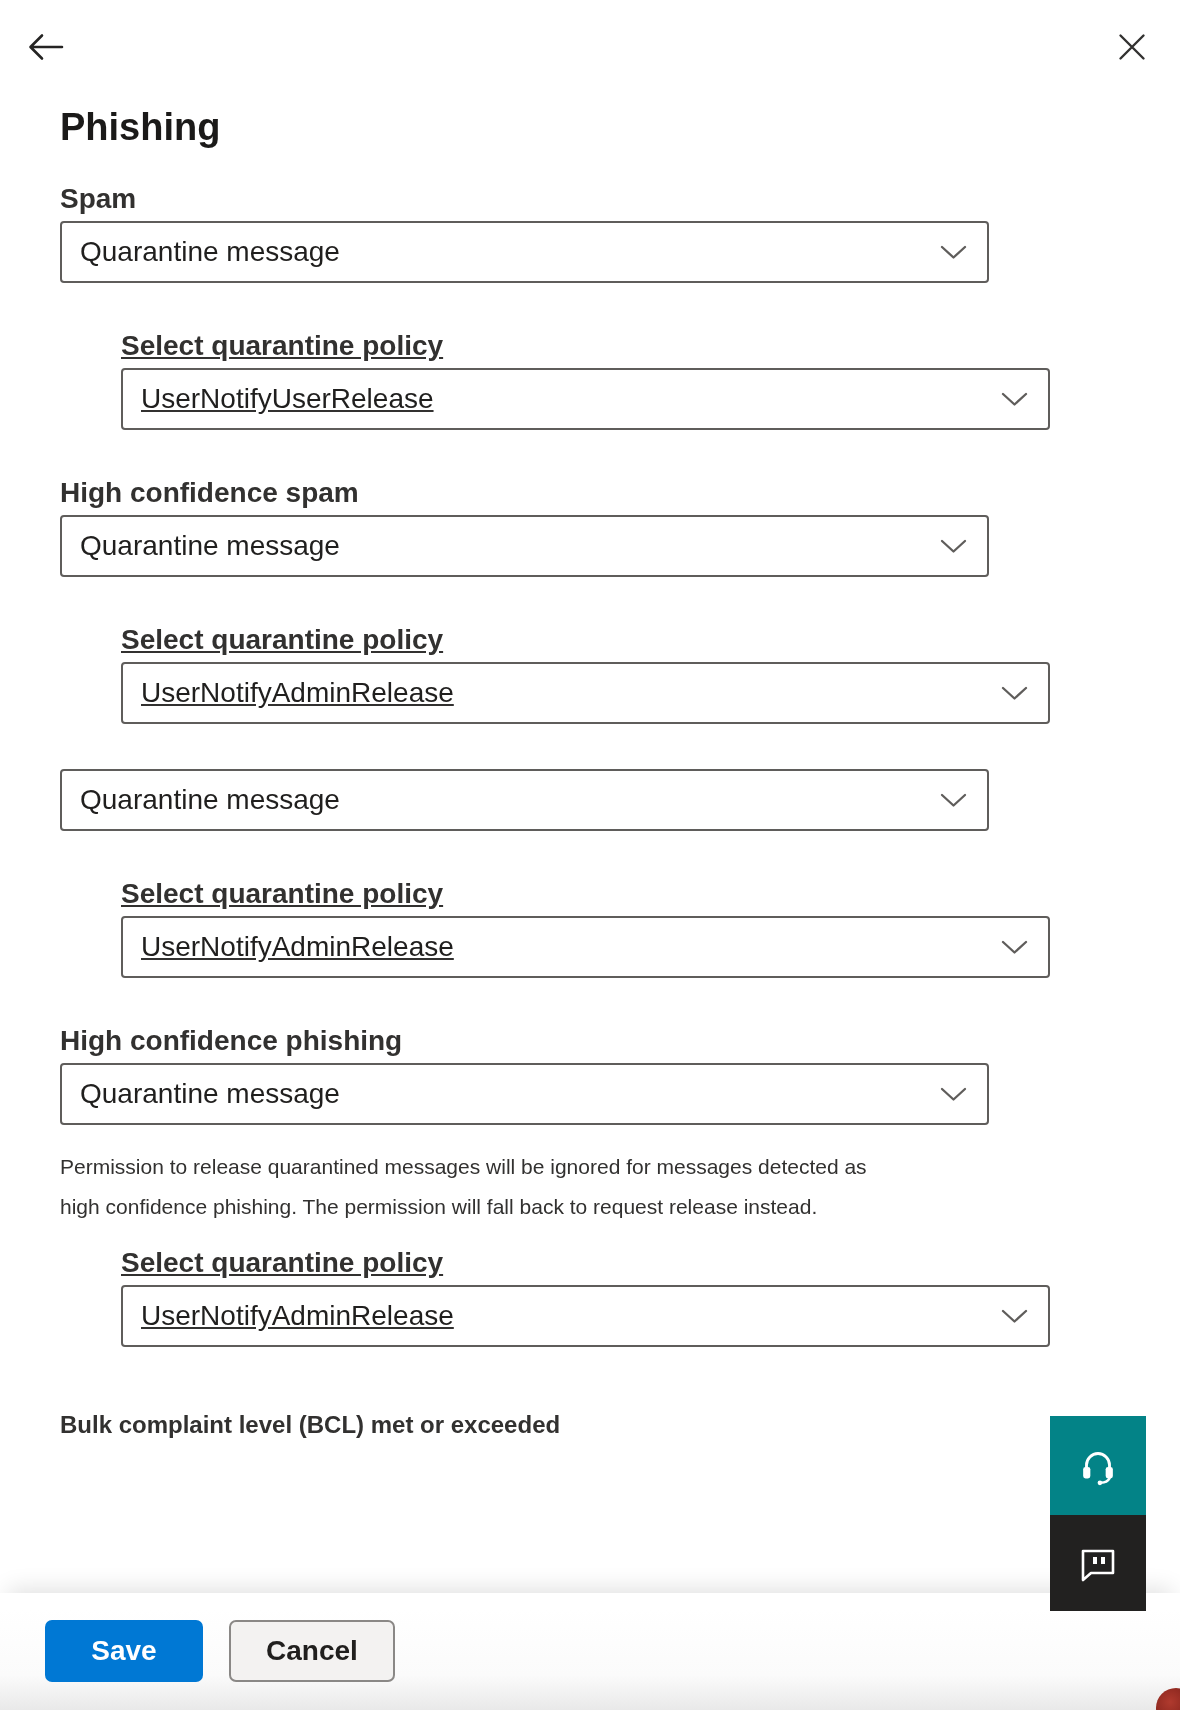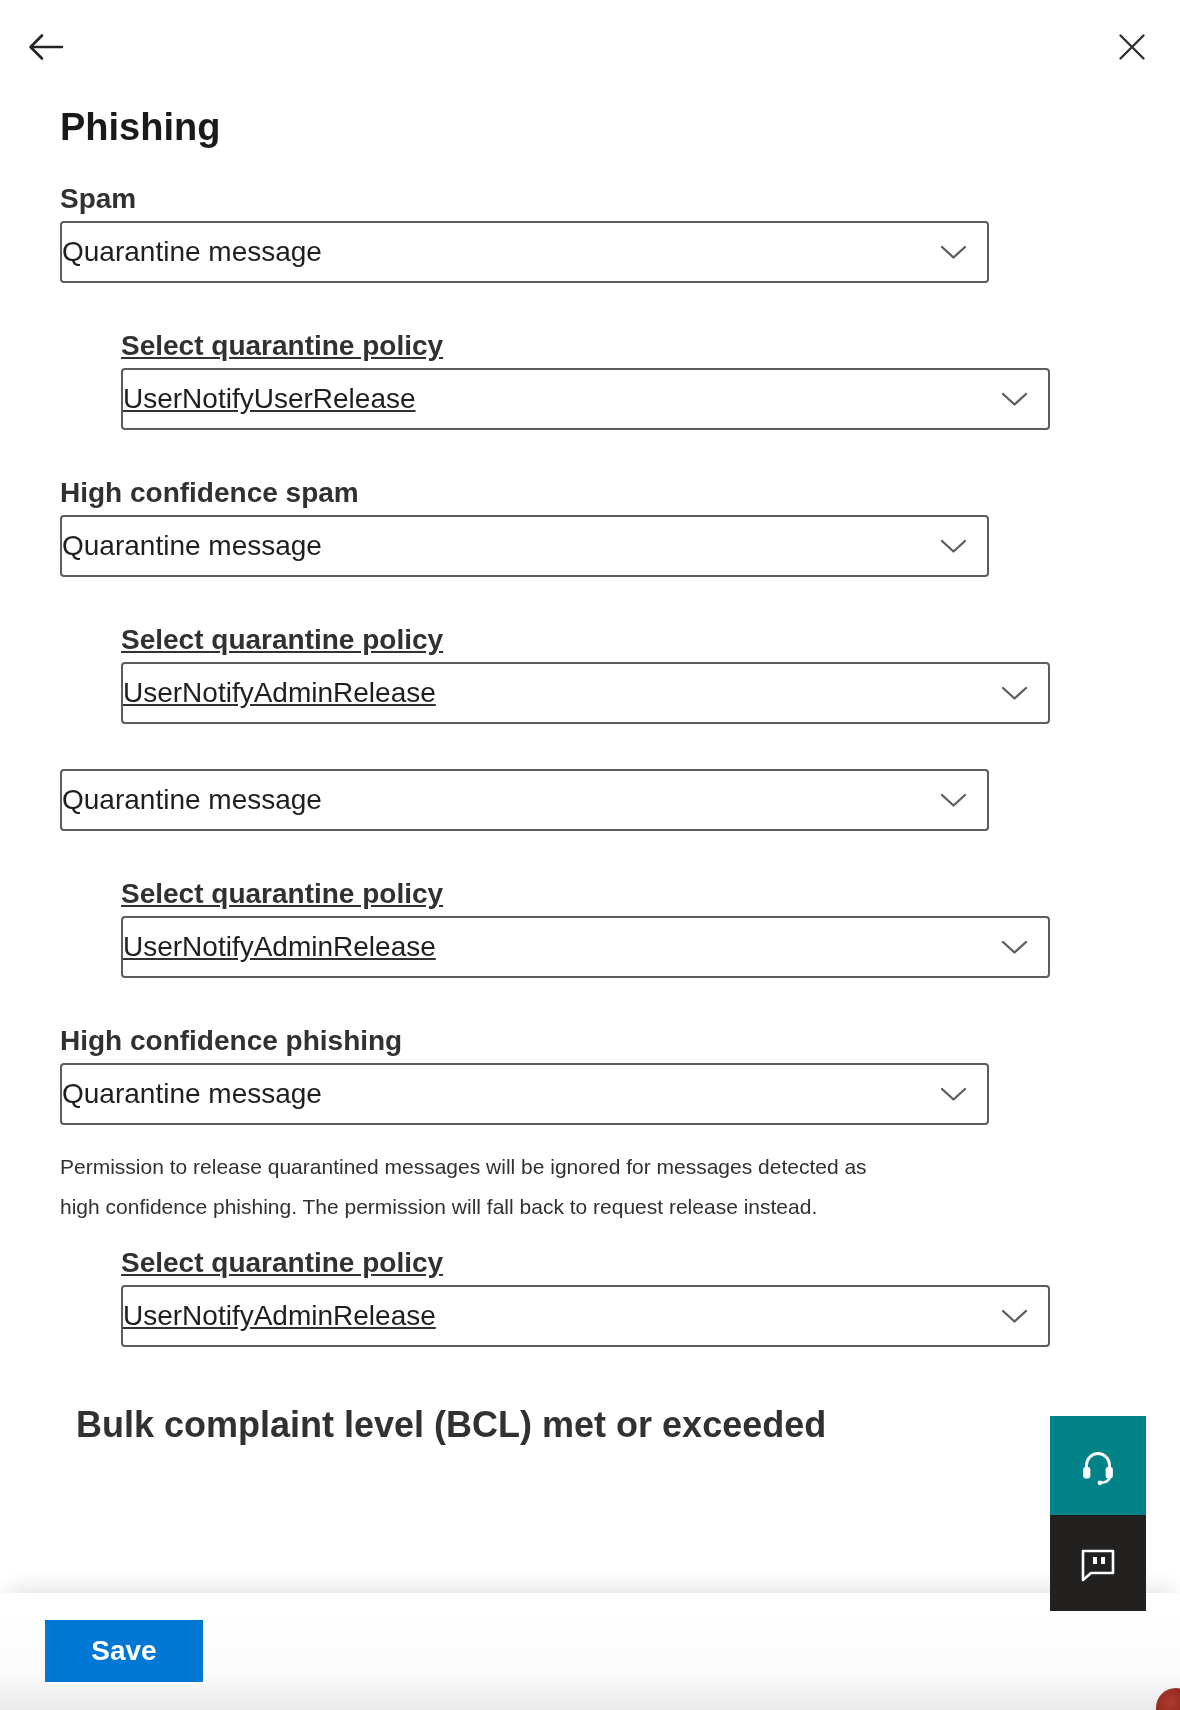--- a/index.html
+++ b/index.html
@@ -20,40 +20,40 @@
   .field.indent{margin-left:61px;text-decoration:underline;}
   .field.pre-note{margin-bottom:22px;}
   .field.last{margin-bottom:0;}
   .flabel{font-size:28px;line-height:36px;font-weight:600;color:#323130;margin-bottom:4px;}
 
   .selectbox{
     position:relative;width:925px;height:58px;background:#fff;
     border:2px solid #5f5d5b;border-radius:4px;cursor:pointer;
   }
   .selectbox .val{
-    display:block;line-height:58px;font-size:28px;color:#201f1e;
+    display:block;line-height:58px;padding-left:18px;font-size:28px;color:#201f1e;
     white-space:nowrap;overflow:hidden;
   }
   .selectbox .chev{position:absolute;right:20px;top:22px;}
 
   .note{font-size:21px;line-height:40px;color:#323130;margin:0 0 18px 0;}
 
   .bcl-label{
-    margin-top:60px;font-size:36px;line-height:36px;font-weight:600;
-    color:#323130;white-space:nowrap;margin-left:16px;
+    margin-top:60px;font-size:24px;line-height:36px;font-weight:600;
+    color:#323130;white-space:nowrap;
   }
 
   
   .footer{
     position:absolute;left:0;top:1593px;width:1180px;height:117px;z-index:5;
     background:linear-gradient(180deg,rgba(255,255,255,0.55) 0px,#ffffff 16px,#fbfbfb 70%,#e9e9e9 100%);
     box-shadow:0 -12px 22px -8px rgba(0,0,0,0.12);
   }
   .btn{
-    position:absolute;top:27px;height:62px;border-radius:0;
+    position:absolute;top:27px;height:62px;border-radius:7px;
     font-family:"Liberation Sans", sans-serif;font-size:28px;font-weight:600;cursor:pointer;
   }
   .btn-save{left:45px;width:158px;background:#0078d4;border:none;color:#ffffff;}
   .btn-cancel{left:229px;width:166px;background:#f3f2f1;border:2px solid #8a8886;color:#201f1e;}
 
   
   .side-help{
     position:absolute;left:1050px;top:1416px;width:96px;height:99px;z-index:6;
     background:#038387;border:none;cursor:pointer;display:flex;align-items:center;justify-content:center;
   }
@@ -159,20 +159,21 @@
     <path d="M2 2 L13.5 12.5 L25 2" fill="none" stroke="#5f5d5b" stroke-width="2.3" stroke-linecap="round" stroke-linejoin="round"></path>
   </svg>
 </div>
       </div>
       <div class="bcl-label">Bulk complaint level (BCL) met or exceeded</div>
     </div>
 </div>
 
 <div class="footer">
   <button class="btn btn-save">Save</button>
+  <button class="btn btn-cancel">Cancel</button>
 </div>
 
 <button class="side-help" aria-label="Help">
   <svg width="46" height="46" viewBox="0 0 48 48">
     <path d="M12 28 v-5 a12 12 0 0 1 24 0 v5" fill="none" stroke="#ffffff" stroke-width="3" stroke-linecap="round"></path>
     <rect x="8.5" y="25" width="7.5" height="12" rx="2.5" fill="#ffffff"></rect>
     <rect x="32" y="25" width="7.5" height="12" rx="2.5" fill="#ffffff"></rect>
     <path d="M36 37 a10 7 0 0 1 -9 4.5" fill="none" stroke="#ffffff" stroke-width="2.6" stroke-linecap="round"></path>
     <circle cx="26" cy="41.6" r="2.4" fill="#ffffff"></circle>
   </svg>

